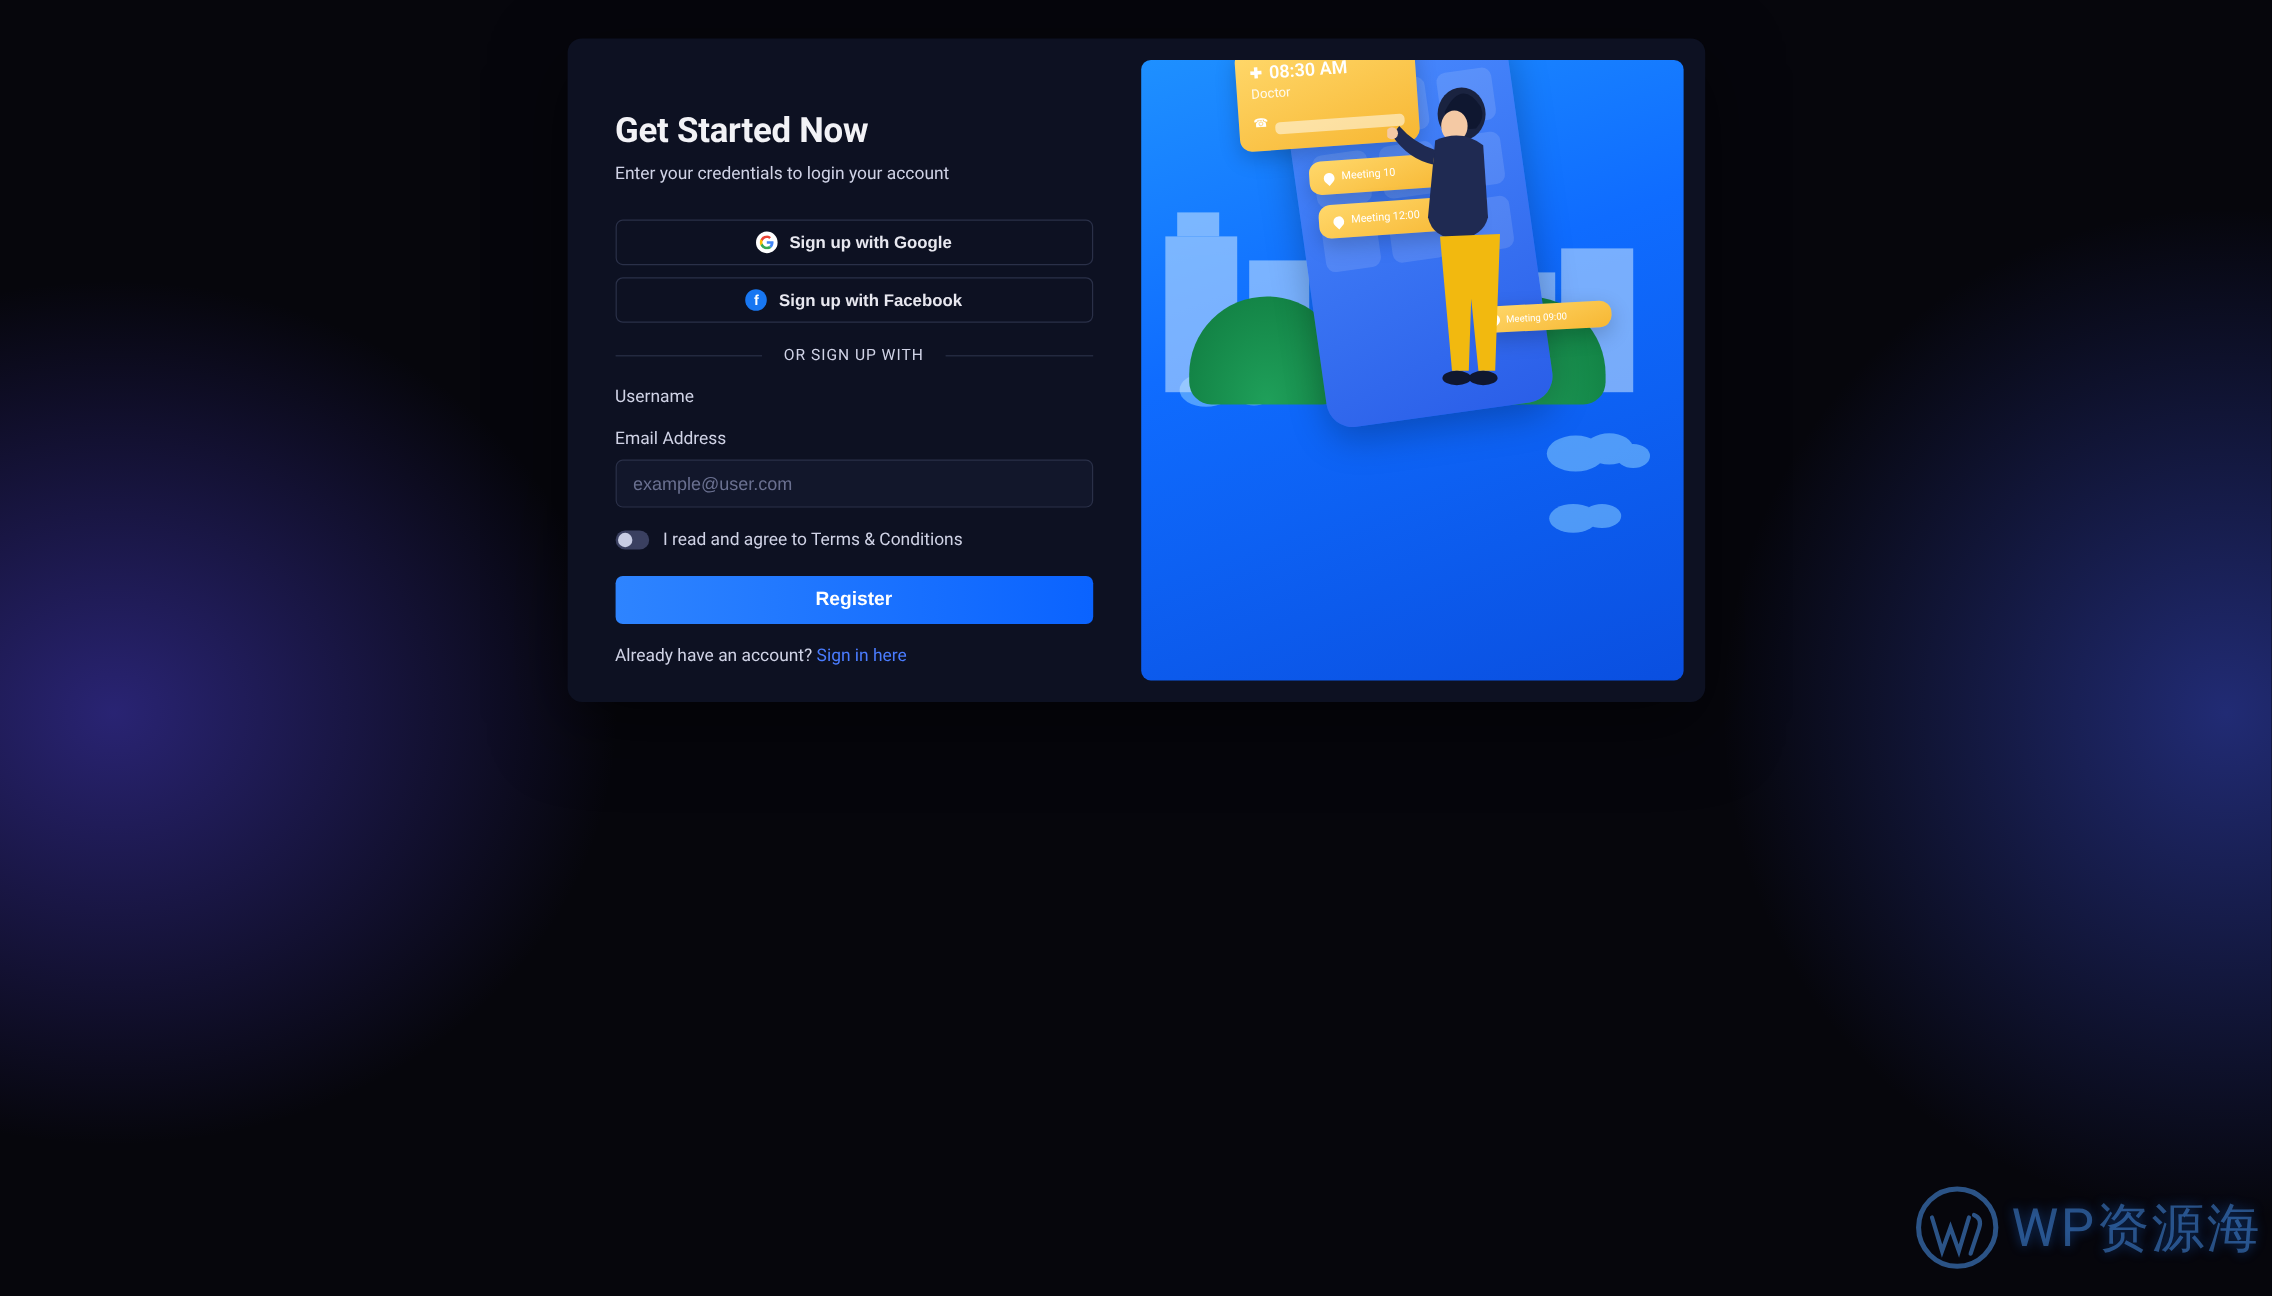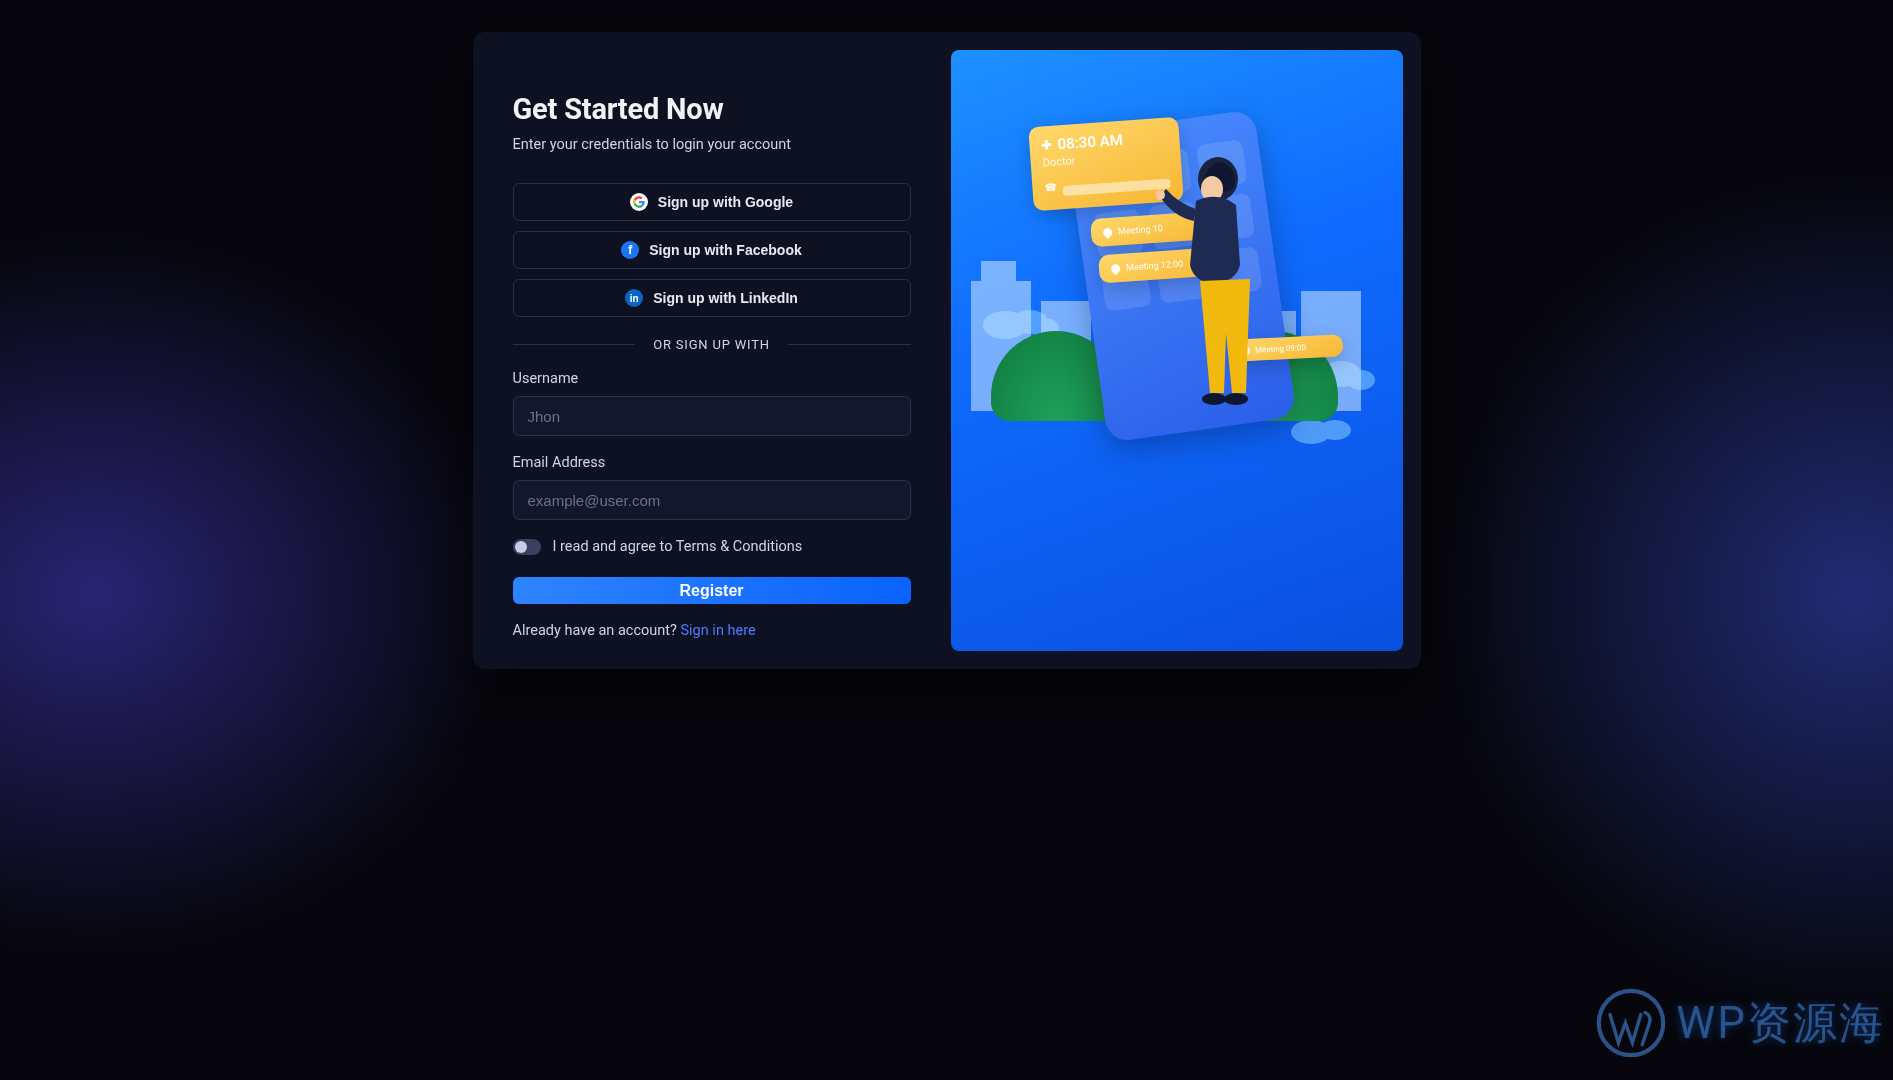--- a/index.html
+++ b/index.html
@@ -165,21 +165,21 @@
     position: absolute;
     left: 2px; top: 2px;
     width: 12px; height: 12px;
     background: #c8cde4;
     border-radius: 50%;
   }
   .check-text { font-size: 14.5px; color: #d0d3e6; text-align: right; }
 
   .register-btn {
     width: 100%;
-    height: 27px;
+    height: 40px;
     border: none;
     border-radius: 6px;
     background: linear-gradient(90deg, #2e84ff 0%, #0a63ff 100%);
     color: #fff;
     font-size: 16px;
     font-weight: 600;
     cursor: pointer;
     margin-bottom: 18px;
   }
 
@@ -262,32 +262,27 @@
           </svg>
       </span>
       <span>Sign up with Google</span>
     </button>
 
     <button class="social-btn">
       <span class="social-icon f-icon">f</span>
       <span>Sign up with Facebook</span>
     </button>
 
-    <button class="social-btn">
-      <span class="social-icon in-icon">in</span>
-      <span>Sign up with LinkedIn</span>
-    </button>
 
     <div class="divider">
       <span>OR SIGN UP WITH</span>
     </div>
 
     <div class="field">
       <label class="label">Username</label>
-      <input class="input" type="text" placeholder="Jhon" style="">
     </div>
 
     <div class="field">
       <label class="label">Email Address</label>
       <input class="input" type="text" placeholder="example@user.com" style="">
     </div>
 
 
 
     <div class="check-row">

